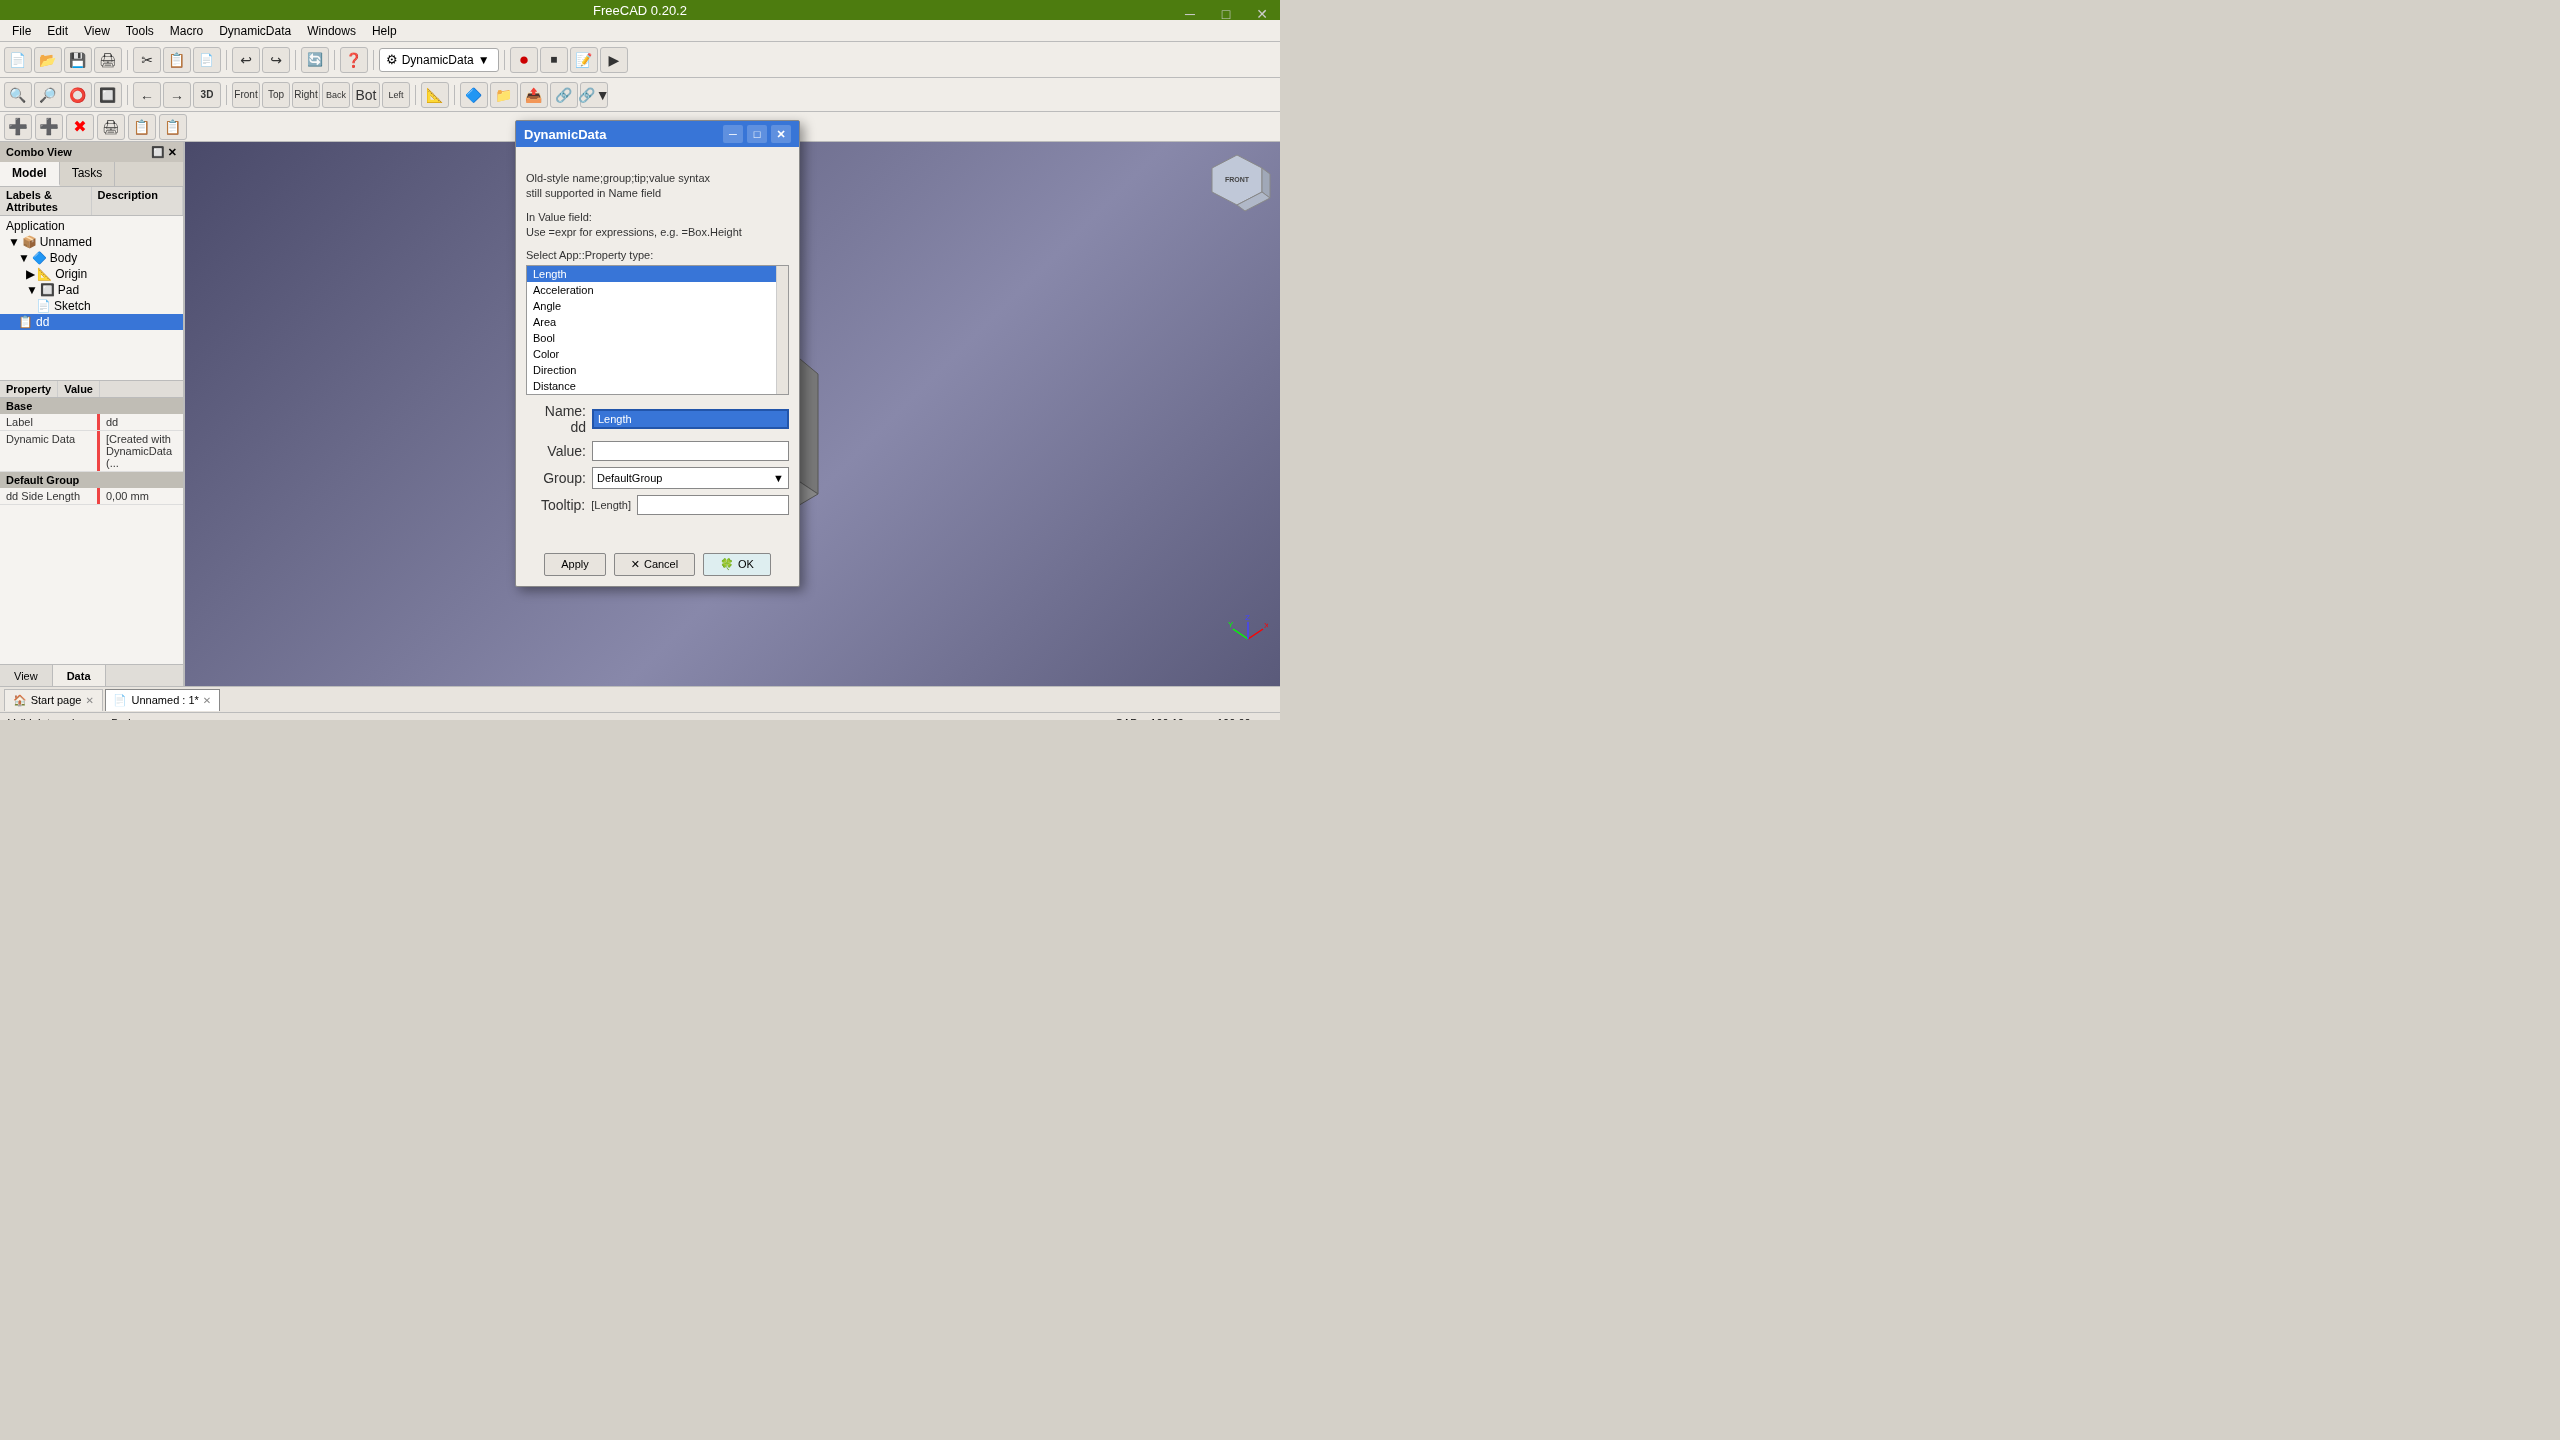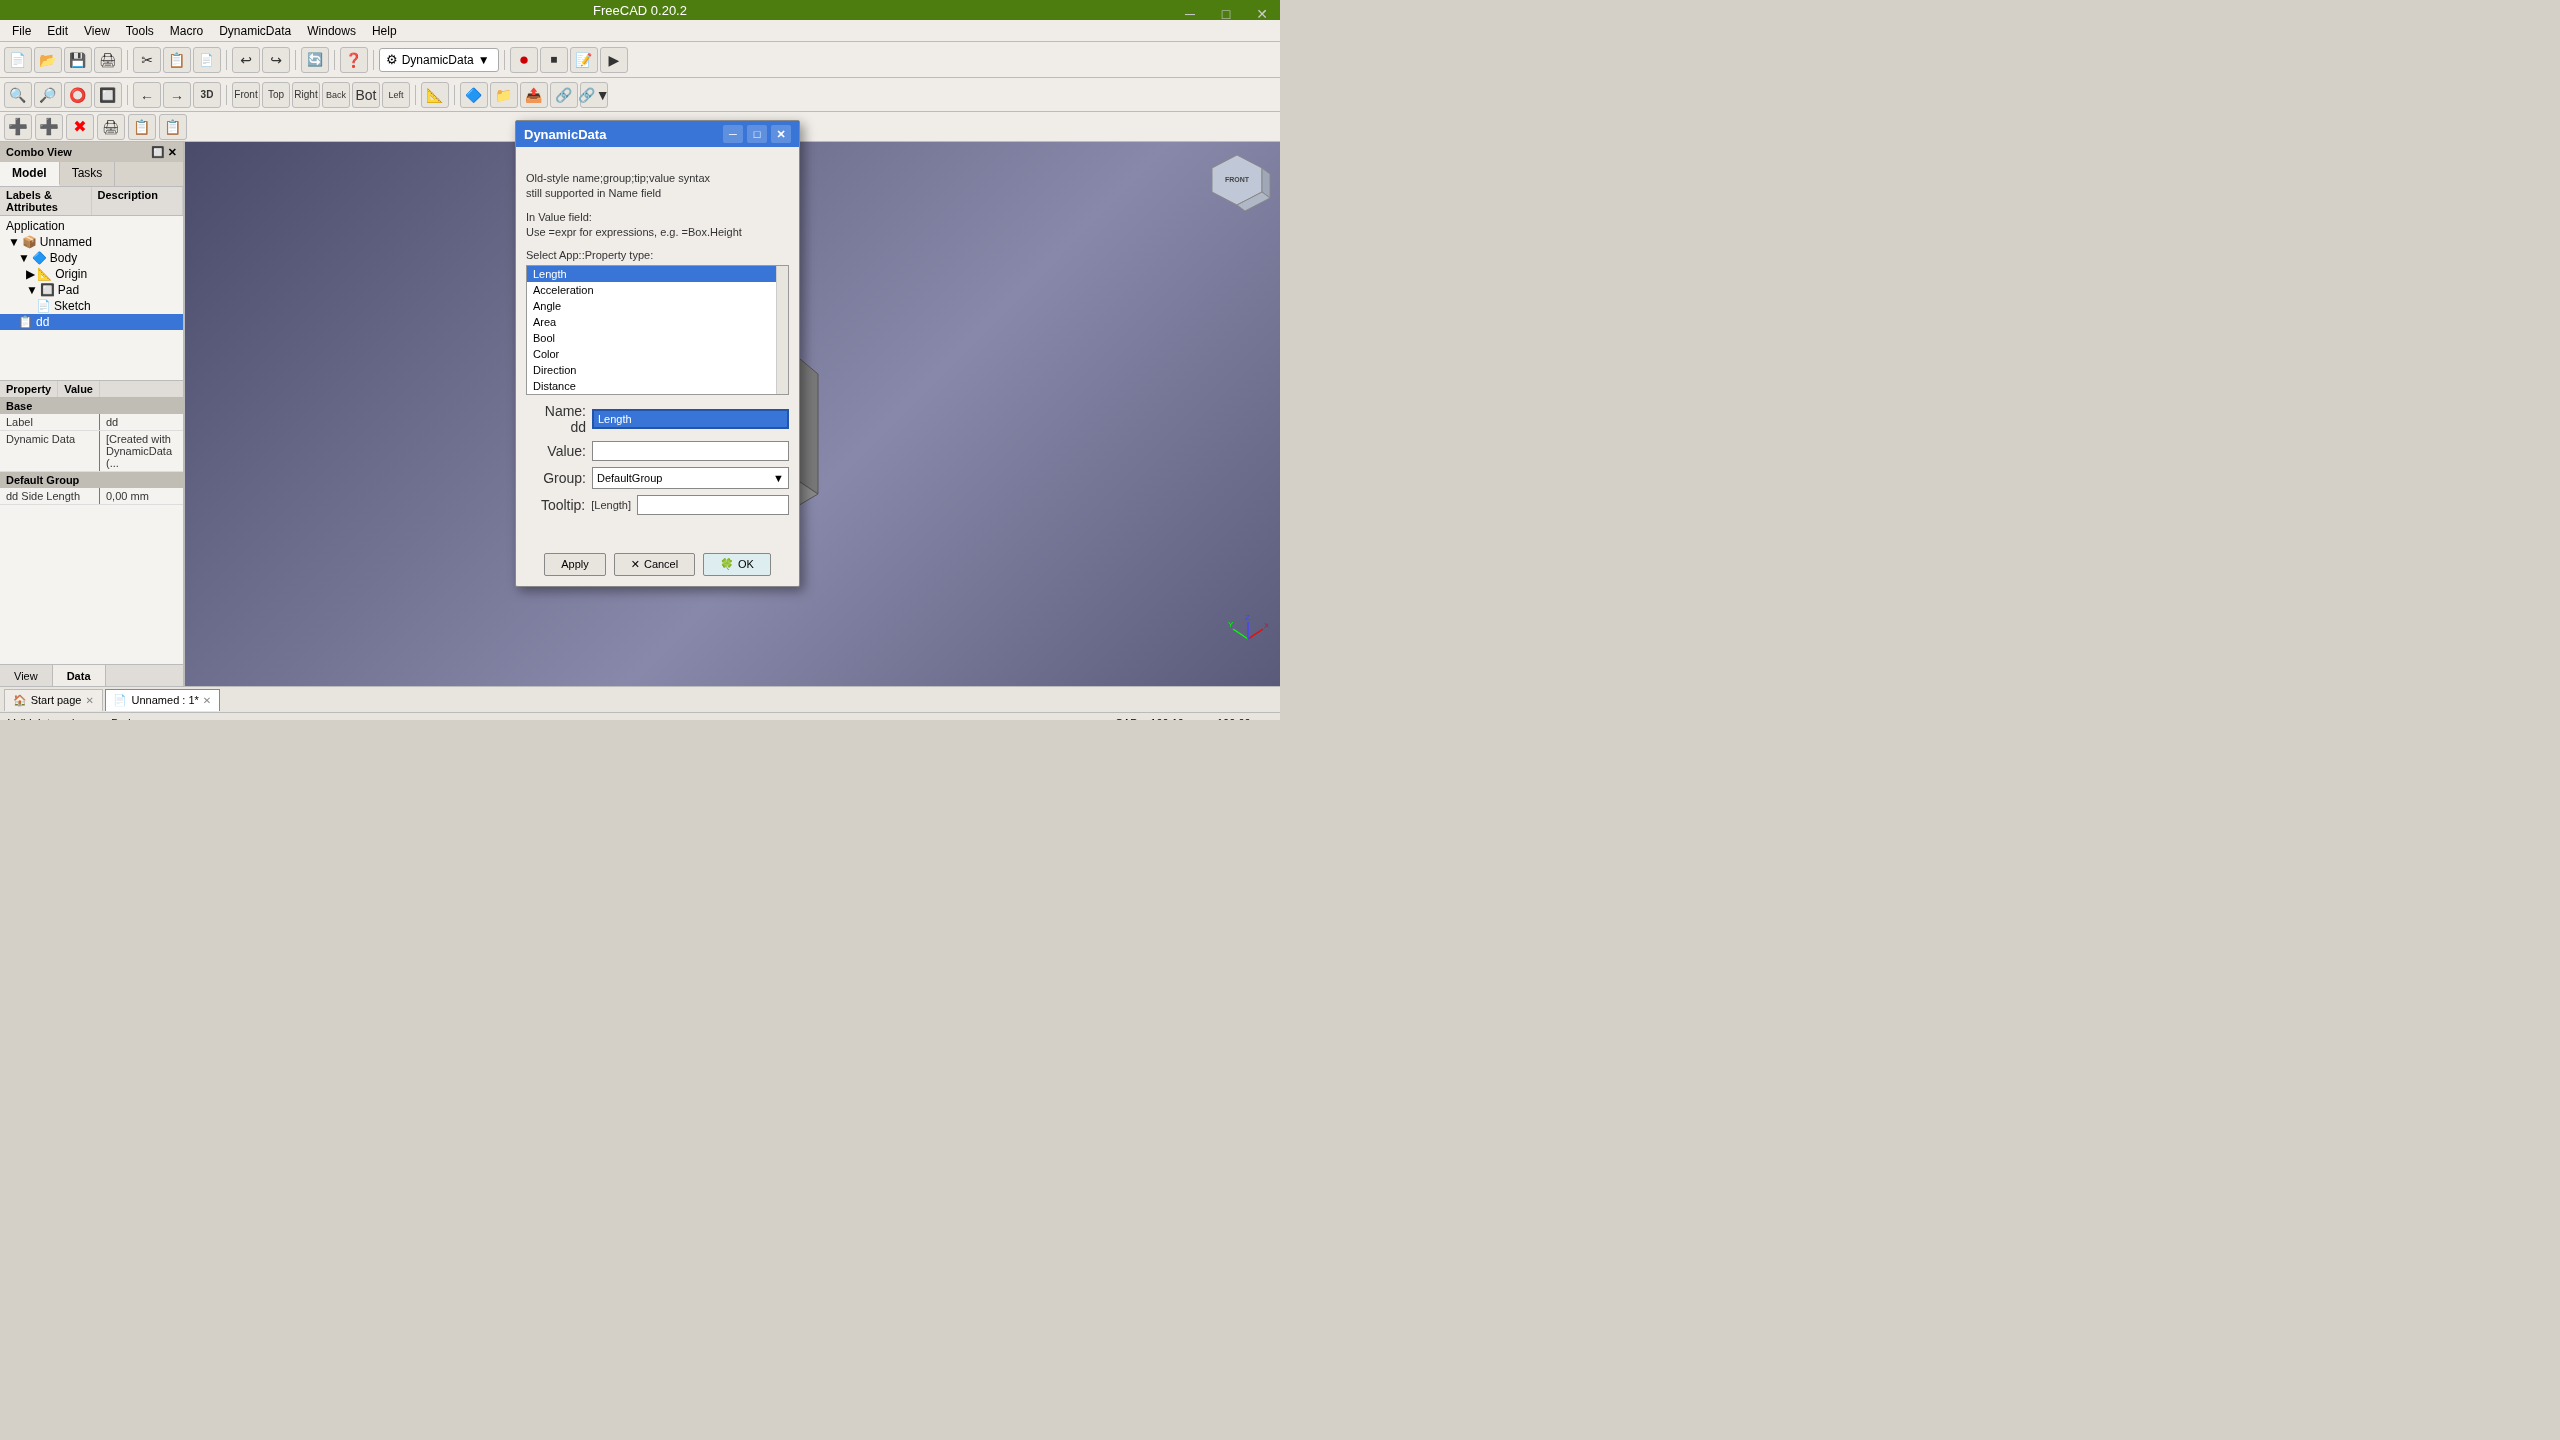--- a/index.html
+++ b/index.html
@@ -205,21 +205,21 @@
     .prop-group-header {
       background: #c0bdb5;
       padding: 2px 6px;
       font-weight: bold;
       font-size: 11px;
     }
     .prop-row {
       display: flex;
       border-bottom: 1px solid #ddd;
     }
-    .prop-name { padding: 2px 6px; width: 100px; border-right: 1px solid #ef4444; color: #333; }
+    .prop-name { padding: 2px 6px; width: 100px; border-right: 3px solid #ef4444; color: #333; }
     .prop-value { padding: 2px 6px; flex: 1; color: #333; }
 
     
     #viewport {
       flex: 1;
       background: linear-gradient(135deg, #4a4a6a 0%, #6a6a8a 30%, #8888aa 60%, #5a5a7a 100%);
       position: relative;
       overflow: hidden;
     }
 

